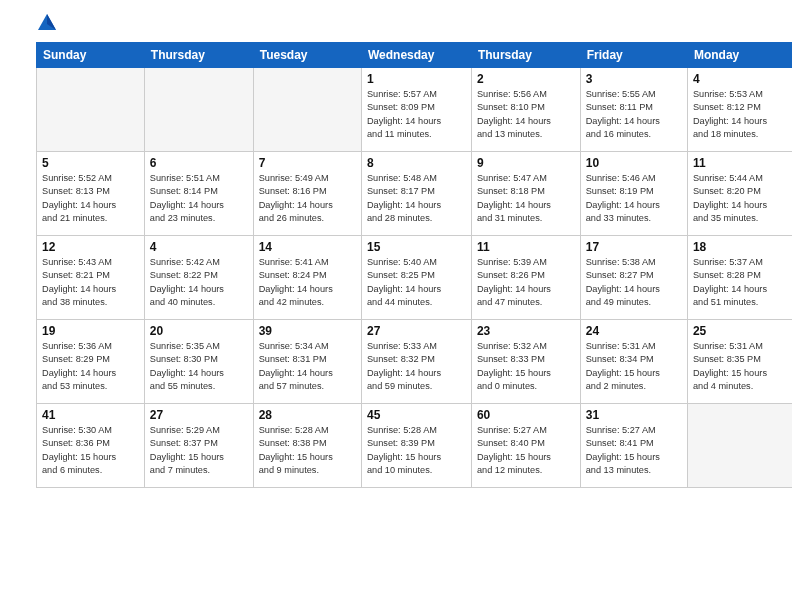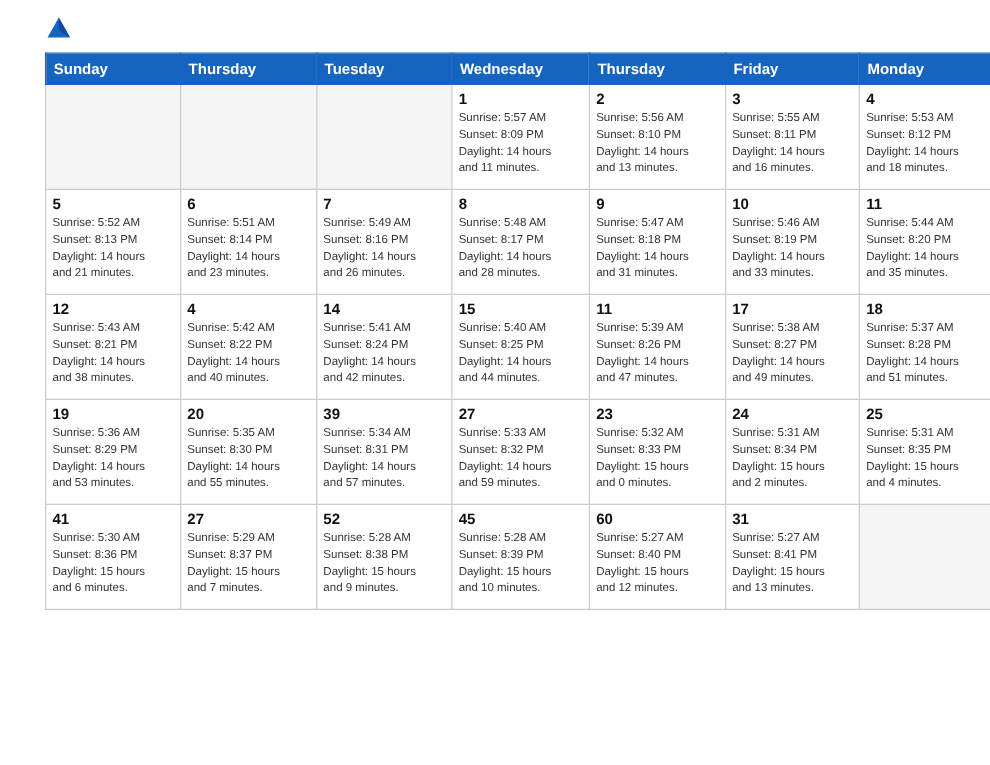--- a/index.html
+++ b/index.html
@@ -239,21 +239,21 @@
         <tr>
           <td>
             <div class="day-num">41</div>
             <div class="day-info">Sunrise: 5:30 AM<br>Sunset: 8:36 PM<br>Daylight: 15 hours<br>and 6 minutes.</div>
           </td>
           <td>
             <div class="day-num">27</div>
             <div class="day-info">Sunrise: 5:29 AM<br>Sunset: 8:37 PM<br>Daylight: 15 hours<br>and 7 minutes.</div>
           </td>
           <td>
-            <div class="day-num">52</div>
+            <div class="day-num">28</div>
             <div class="day-info">Sunrise: 5:28 AM<br>Sunset: 8:38 PM<br>Daylight: 15 hours<br>and 9 minutes.</div>
           </td>
           <td>
             <div class="day-num">45</div>
             <div class="day-info">Sunrise: 5:28 AM<br>Sunset: 8:39 PM<br>Daylight: 15 hours<br>and 10 minutes.</div>
           </td>
           <td>
             <div class="day-num">60</div>
             <div class="day-info">Sunrise: 5:27 AM<br>Sunset: 8:40 PM<br>Daylight: 15 hours<br>and 12 minutes.</div>
           </td>

